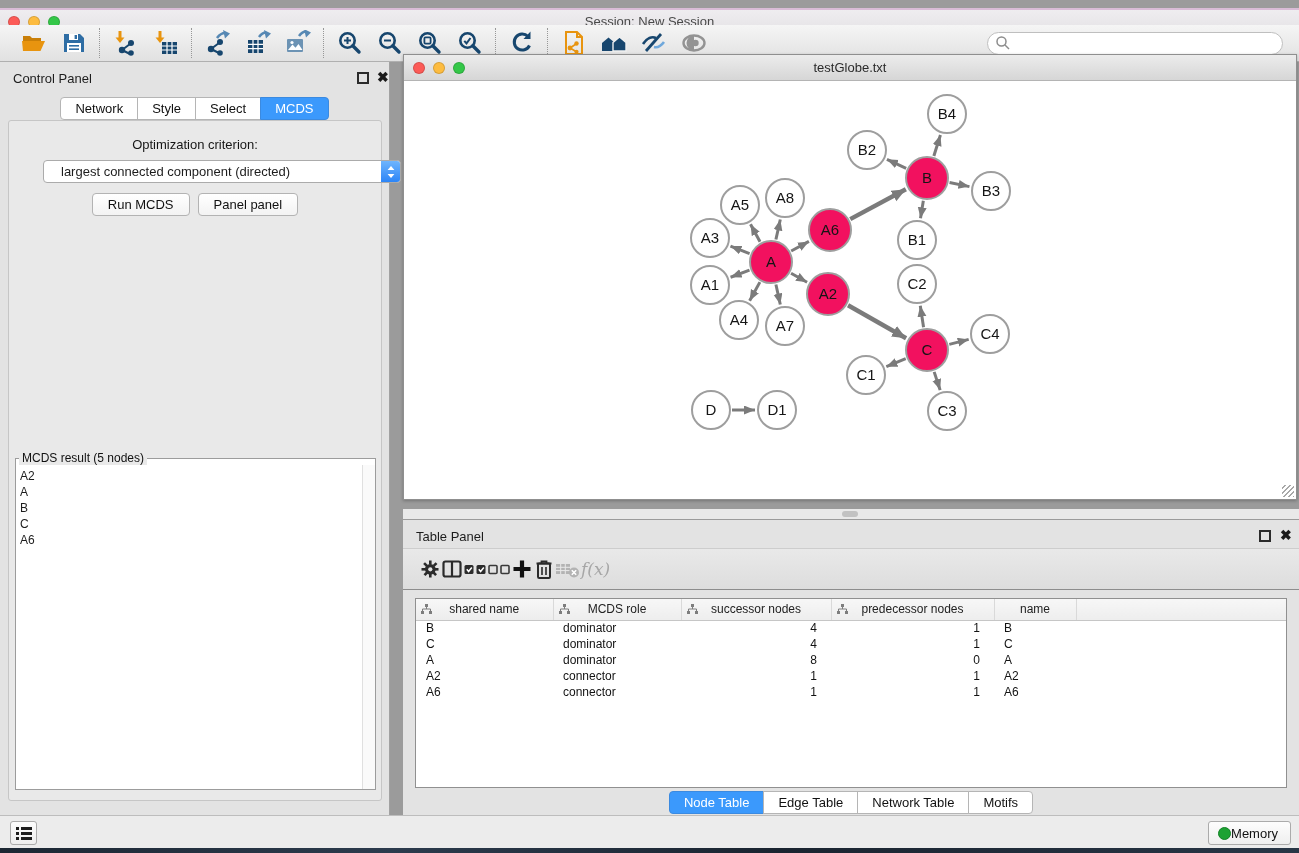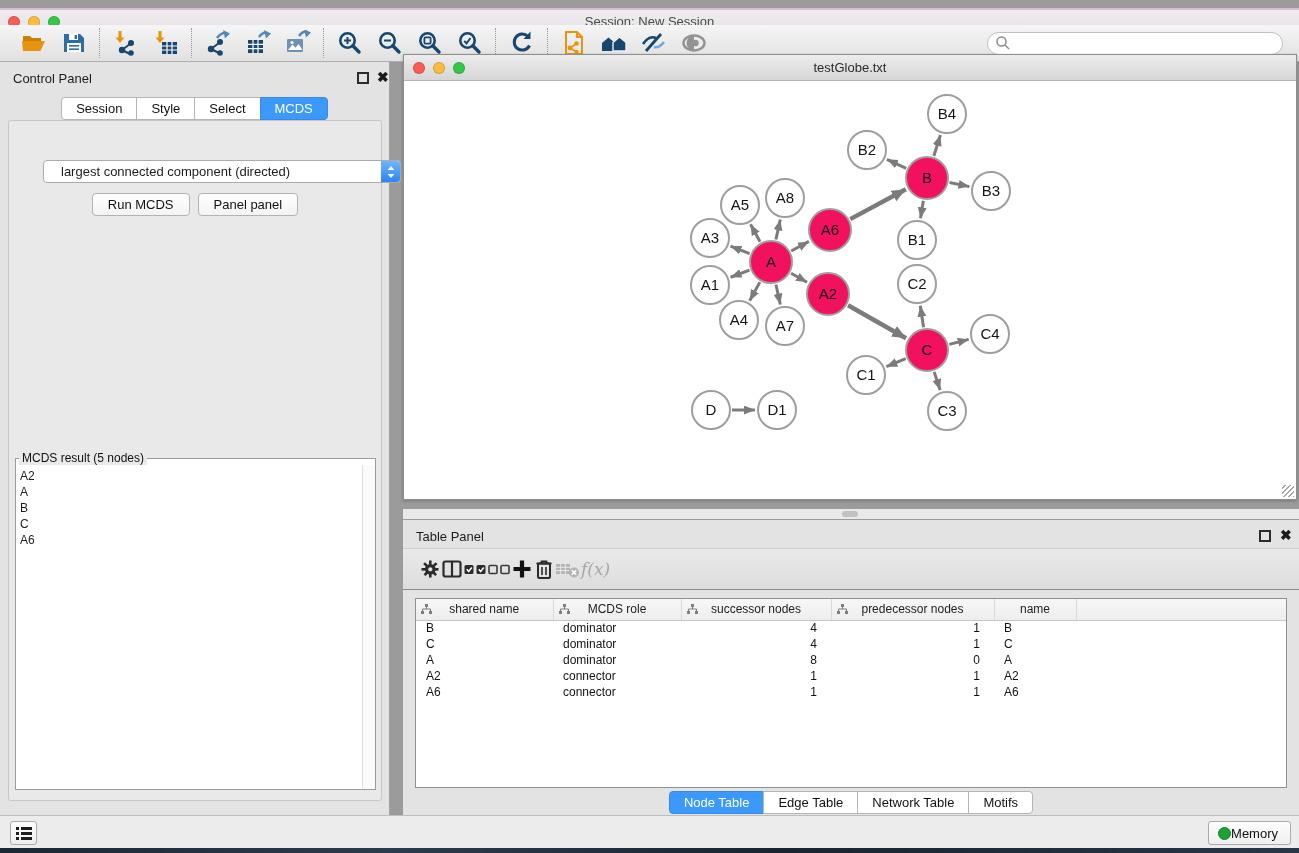--- a/index.html
+++ b/index.html
@@ -323,26 +323,27 @@
   </div>
 </div>
 
 <div id="control-panel">
   <div class="panel-head">
     <span class="panel-title">Control Panel</span>
     <span class="float-btn" id="cp-float"></span>
     <span class="close-btn" id="cp-close">✖</span>
   </div>
   <div id="cp-tabs">
-      <button class="seg-tab">Session</button>
+      <button class="seg-tab">Network</button>
       <button class="seg-tab">Style</button>
       <button class="seg-tab">Select</button>
       <button class="seg-tab selected">MCDS</button>
     </div>
   <div id="cp-inner">
+    <div id="opt-label">Optimization criterion:</div>
     <div id="opt-select">
       <span class="sel-text">largest connected component (directed)</span>
       <span class="sel-cap">
         <svg width="10" height="16">
             <path d="M5 2l3.4 4H1.6z" fill="#fff"></path>
             <path d="M5 14l3.4-4H1.6z" fill="#fff"></path>
           </svg>
       </span>
     </div>
     <div class="cp-buttons">

